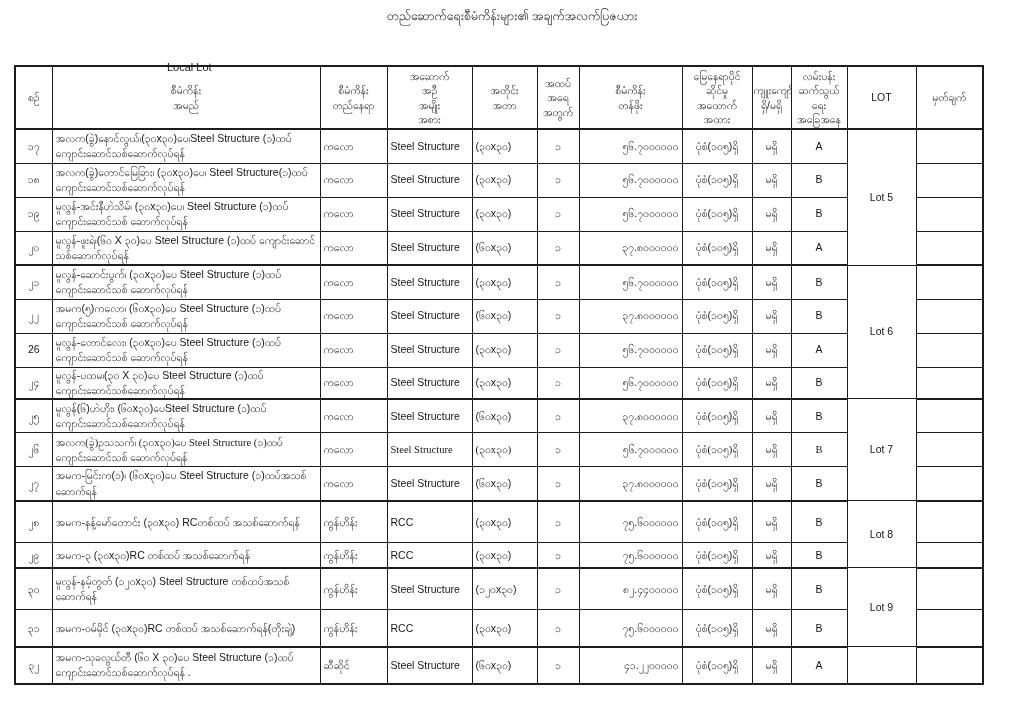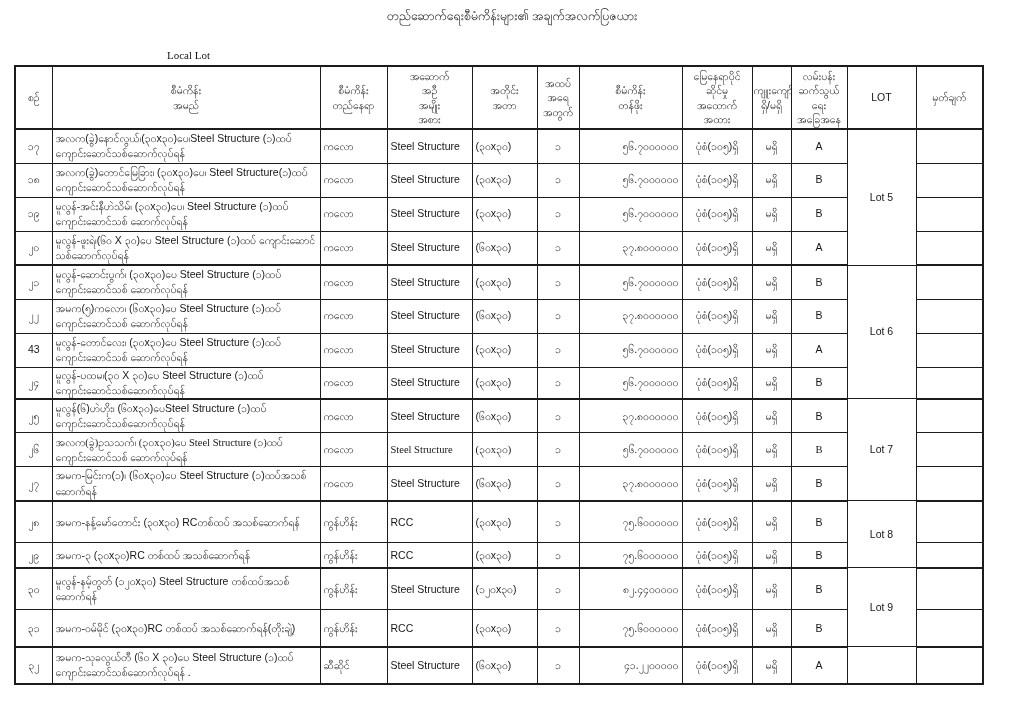--- a/index.html
+++ b/index.html
@@ -7,21 +7,21 @@
     width:1024px;height:724px;position:relative;overflow:hidden;
     font-family:"Liberation Sans","DejaVu Sans",sans-serif;
     color:#111;
     -webkit-font-smoothing:antialiased;
   }
   .title-block{
     position:absolute;top:6px;left:0;width:1024px;text-align:center;
     font-size:12.5px;line-height:1.65;color:#161616;
   }
   .corner-label{
-    position:absolute;top:49px;left:167px;font-size:11px;color:#161616;font-family:Liberation Serif, serif;
+    position:absolute;top:61px;left:167px;font-size:11px;color:#161616;
   }
   table.doc{
     position:absolute;left:14px;top:65px;
     border-collapse:collapse;table-layout:fixed;
     width:968px;
   }
   table.doc td, table.doc th{
     border:1px solid #1c1c1c;
     font-weight:normal;
     font-size:10.5px;line-height:1.45;
@@ -173,21 +173,21 @@
         <td>Steel Structure</td>
         <td>(၆၀x၃၀)</td>
         <td class="c">၁</td>
         <td class="num">၃၇.၈၀၀၀၀၀၀</td>
         <td class="c">ပုံစံ(၁၀၅)ရှိ</td>
         <td class="c">မရှိ</td>
         <td class="c">B</td>
         <td></td>
       </tr>
       <tr style="height: 34px;">
-        <td class="c">43</td>
+        <td class="c">26</td>
         <td class="name">မူလွန်-တောင်လေး၊ (၃၀x၃၀)ပေ Steel Structure (၁)ထပ် ကျောင်းဆောင်သစ် ဆောက်လုပ်ရန်</td>
         <td>ကလော</td>
         <td>Steel Structure</td>
         <td>(၃၀x၃၀)</td>
         <td class="c">၁</td>
         <td class="num">၅၆.၇၀၀၀၀၀၀</td>
         <td class="c">ပုံစံ(၁၀၅)ရှိ</td>
         <td class="c">မရှိ</td>
         <td class="c">A</td>
         <td></td>

